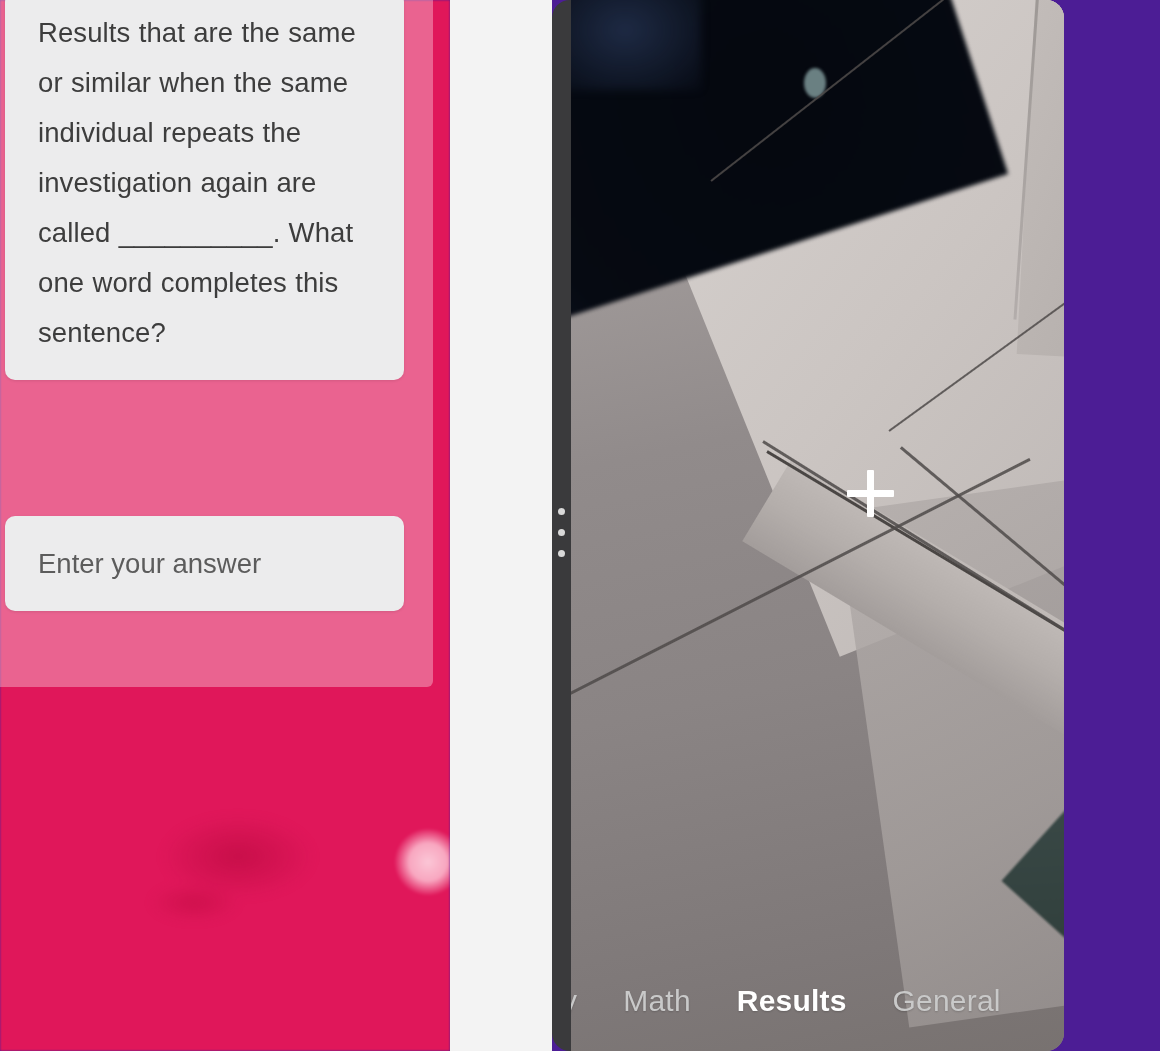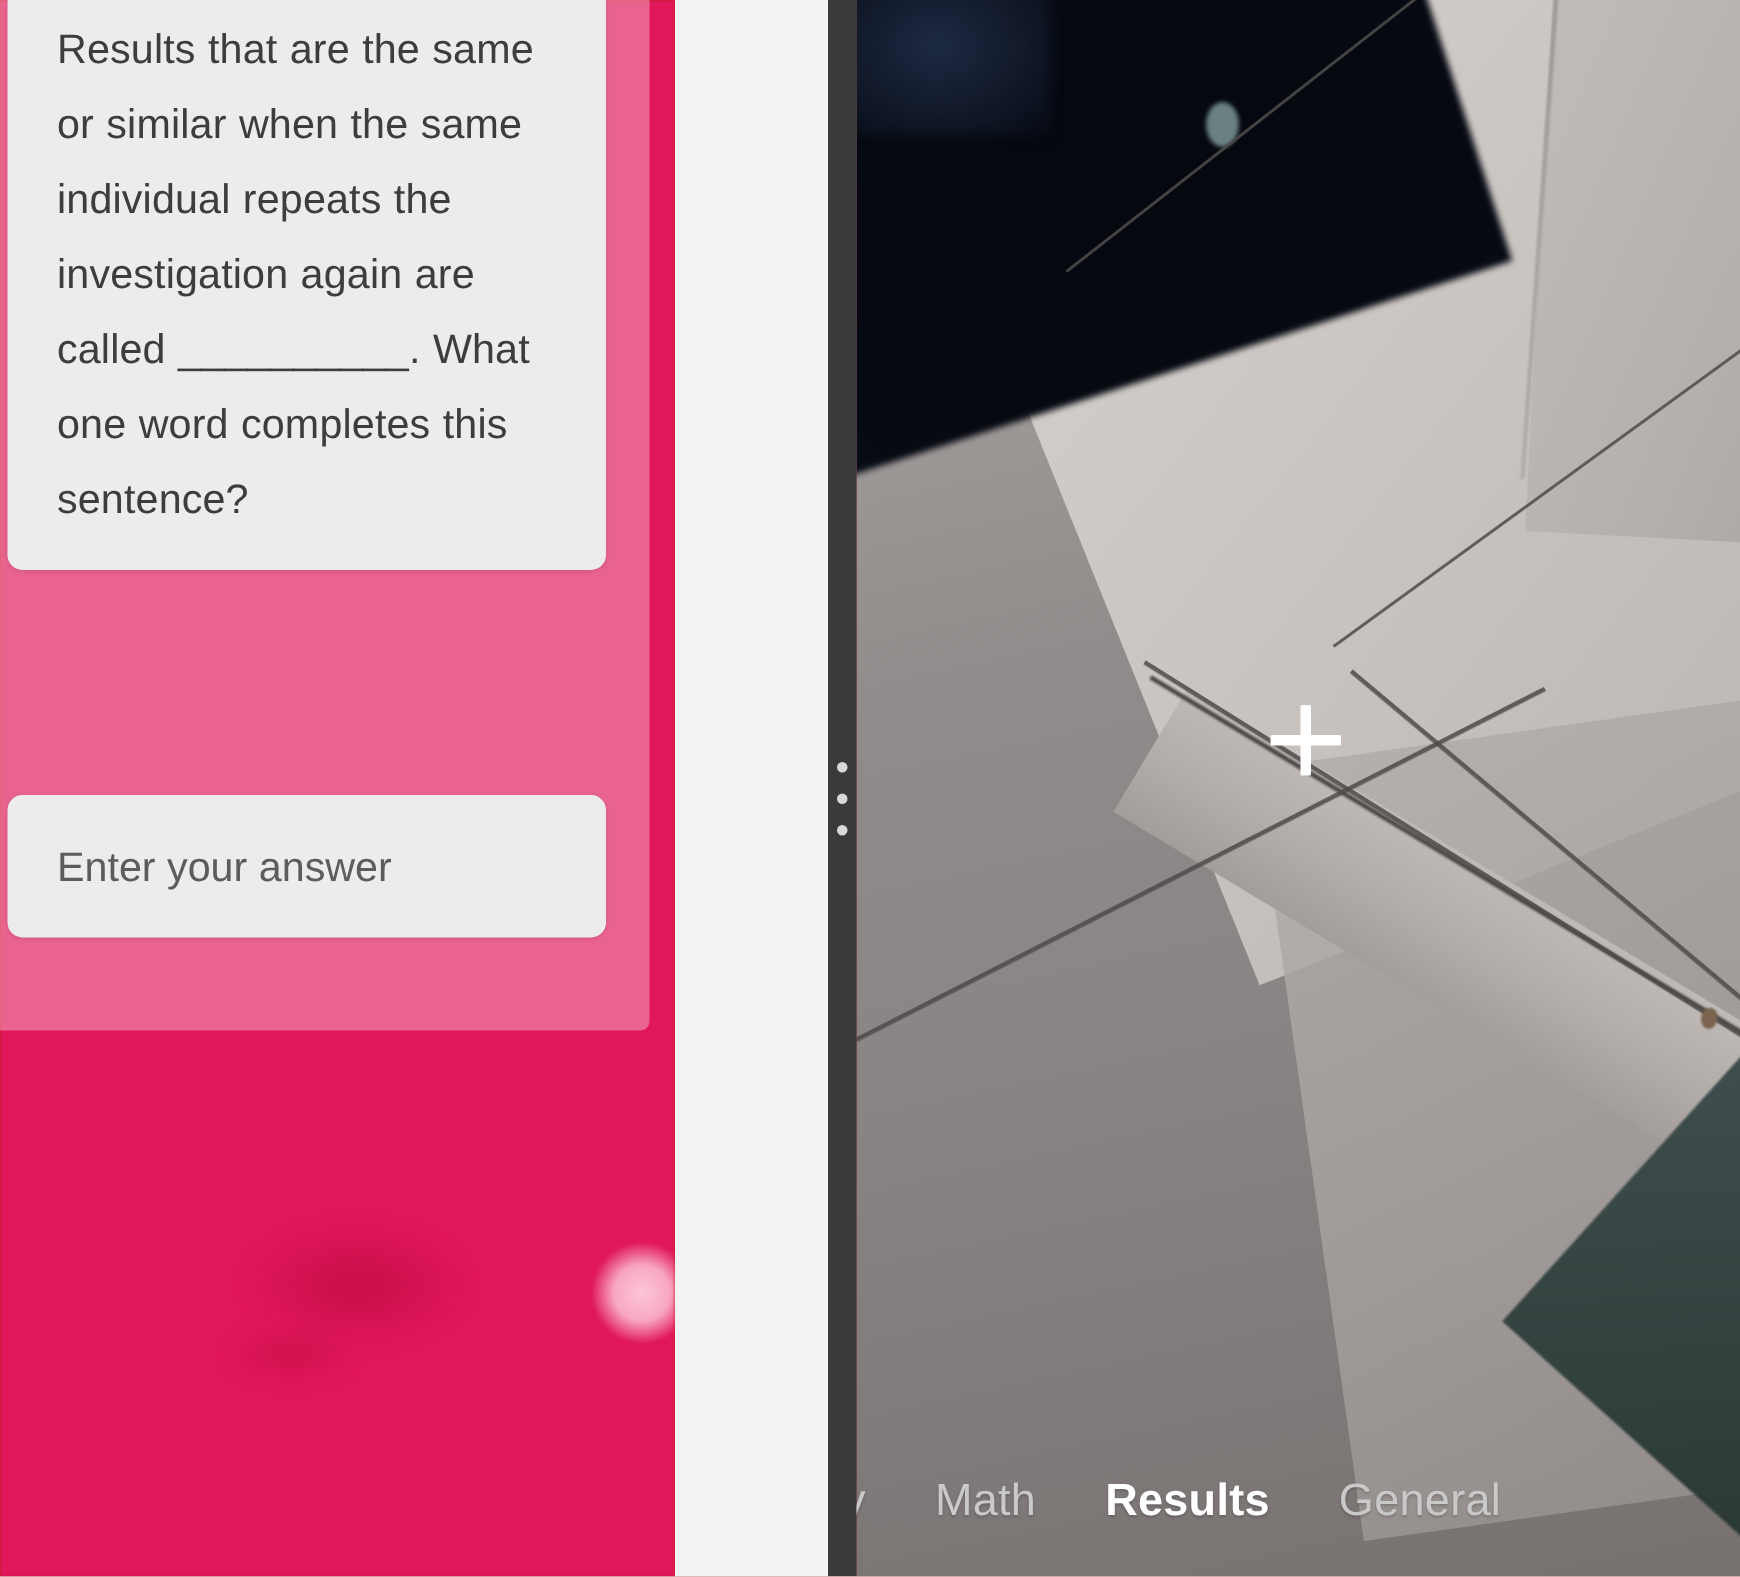--- a/index.html
+++ b/index.html
@@ -12,21 +12,21 @@
     width: 1160px;
     height: 1051px;
     overflow: hidden;
     font-family: "Liberation Sans", sans-serif;
   }
   .screen {
     position: relative;
     width: 1160px;
     height: 1051px;
     overflow: hidden;
-    background: #b91c1c;
+    background: #4c1d95;
   }
 
   
   .quiz-pane {
     position: absolute;
     left: 0;
     top: 0;
     width: 450px;
     height: 1051px;
     overflow: hidden;
@@ -86,21 +86,21 @@
     font-size: 27.5px;
     line-height: 50px;
     font-weight: 400;
     letter-spacing: 0.1px;
     word-spacing: 0.5px;
   }
 
   .answer-field {
     position: absolute;
     left: 5px;
-    top: 530px;
+    top: 516px;
     width: 399px;
     height: 95px;
     background: #ececed;
     border: none;
     border-radius: 10px;
     box-shadow: 0 1px 3px rgba(0,0,0,0.10);
     box-sizing: border-box;
     padding: 0 33px;
     font-family: "Liberation Sans", sans-serif;
     font-size: 27.5px;
@@ -120,23 +120,24 @@
     width: 102px;
     height: 1051px;
     background: #f3f3f3;
   }
 
   
   .camera-pane {
     position: absolute;
     left: 552px;
     top: 0;
-    width: 608px;
-    height: 1051px;
-    overflow: hidden;
+    width: 512px;
+    height: 1051px;
+    overflow: hidden;
+    border-radius: 18px;
   }
   .handle-rail {
     position: absolute;
     left: 0;
     top: 0;
     width: 19px;
     height: 1051px;
     background: #3a3a3c;
     z-index: 6;
   }

